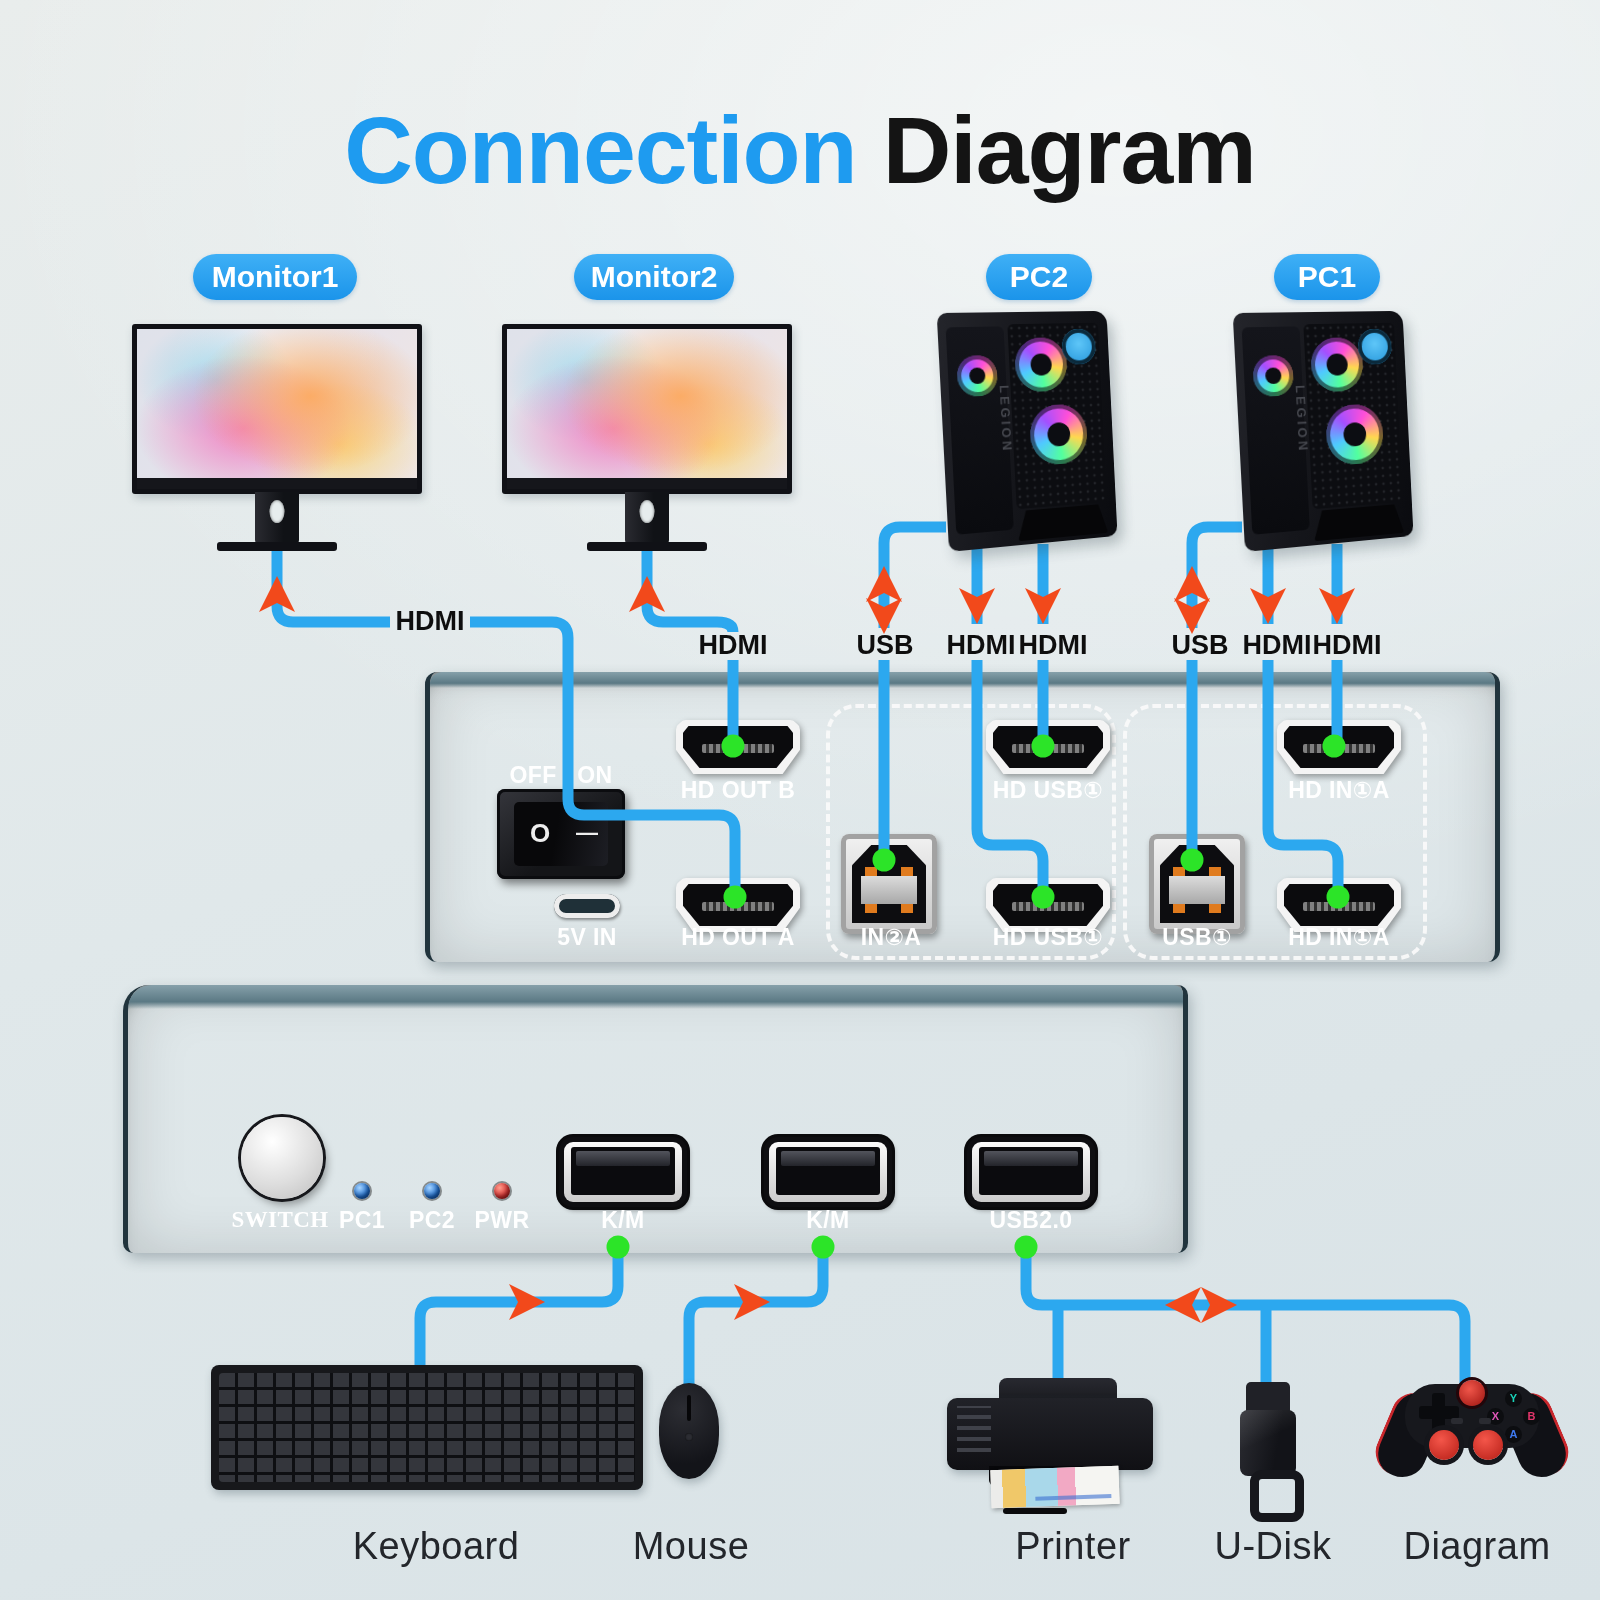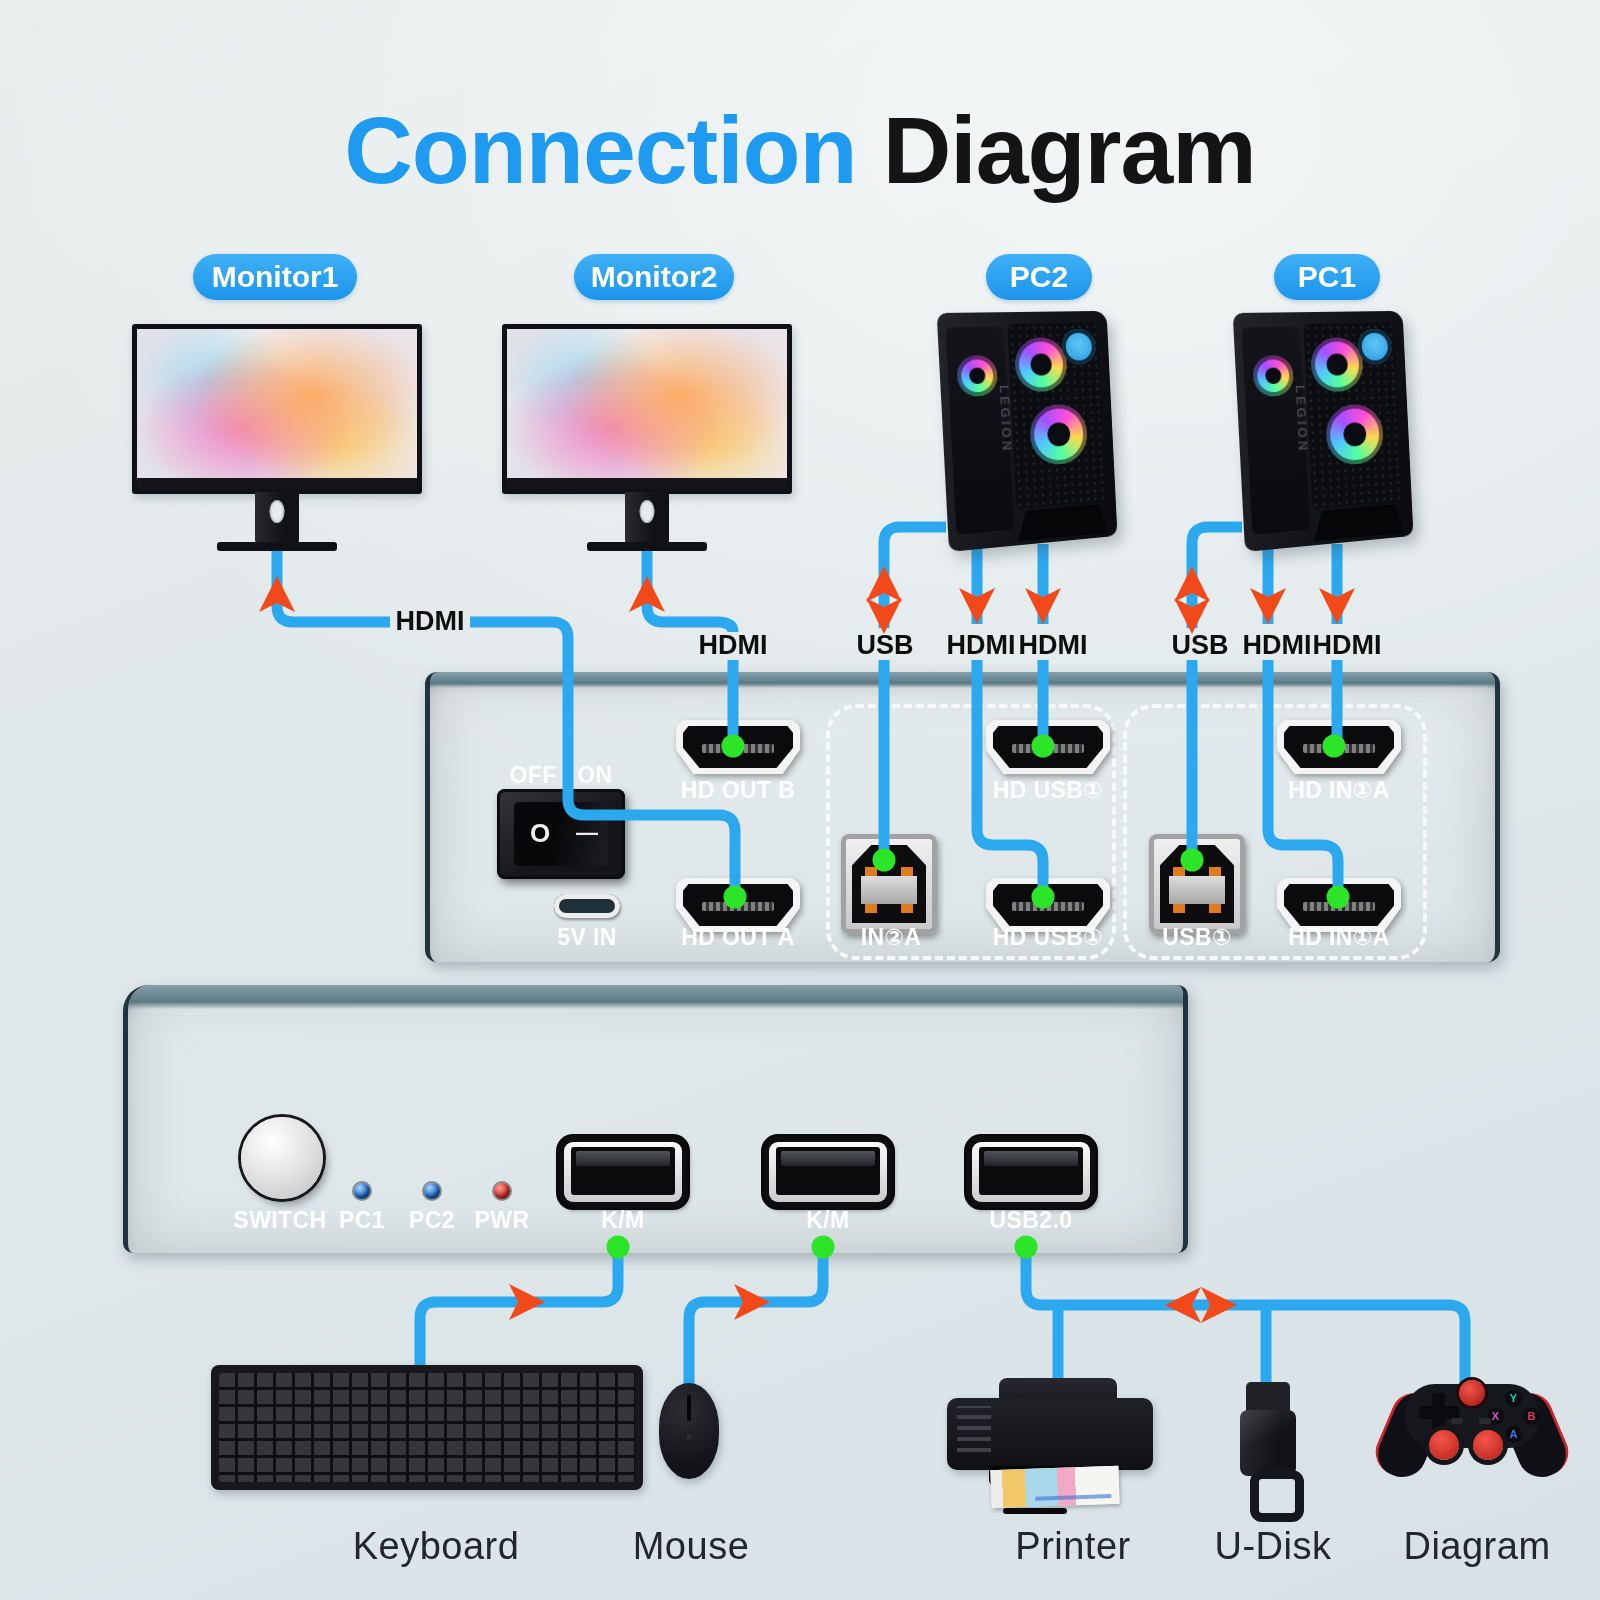--- a/index.html
+++ b/index.html
@@ -231,21 +231,21 @@
         <div class="shell"></div>
         <div class="cavity"></div>
         <div class="pins"></div>
       </div>
     <span class="lbl" style="left:909px;top:252px;">HD IN①A</span>
   </div>
 
   <div class="panel front" style="left:123px;top:985px;width:1055px;height:268px;">
     <div class="bevel"></div>
     <div class="swbtn" style="left:154px;top:132px;"></div>
-    <span class="lbl" style="left:152px;top:222px;">SWITCH</span>
+    <span class="lbl" style="left:152px;top:222px;font-family:Liberation Serif, serif;">SWITCH</span>
     <div class="led blue" style="left:234px;top:198px;"></div>
     <span class="lbl" style="left:234px;top:222px;">PC1</span>
     <div class="led blue" style="left:304px;top:198px;"></div>
     <span class="lbl" style="left:304px;top:222px;">PC2</span>
     <div class="led red" style="left:374px;top:198px;"></div>
     <span class="lbl" style="left:374px;top:222px;">PWR</span>
 
     <div class="usba" style="left:495px;top:152px;">
         <div class="fr"></div>
         <div class="cav"></div>

